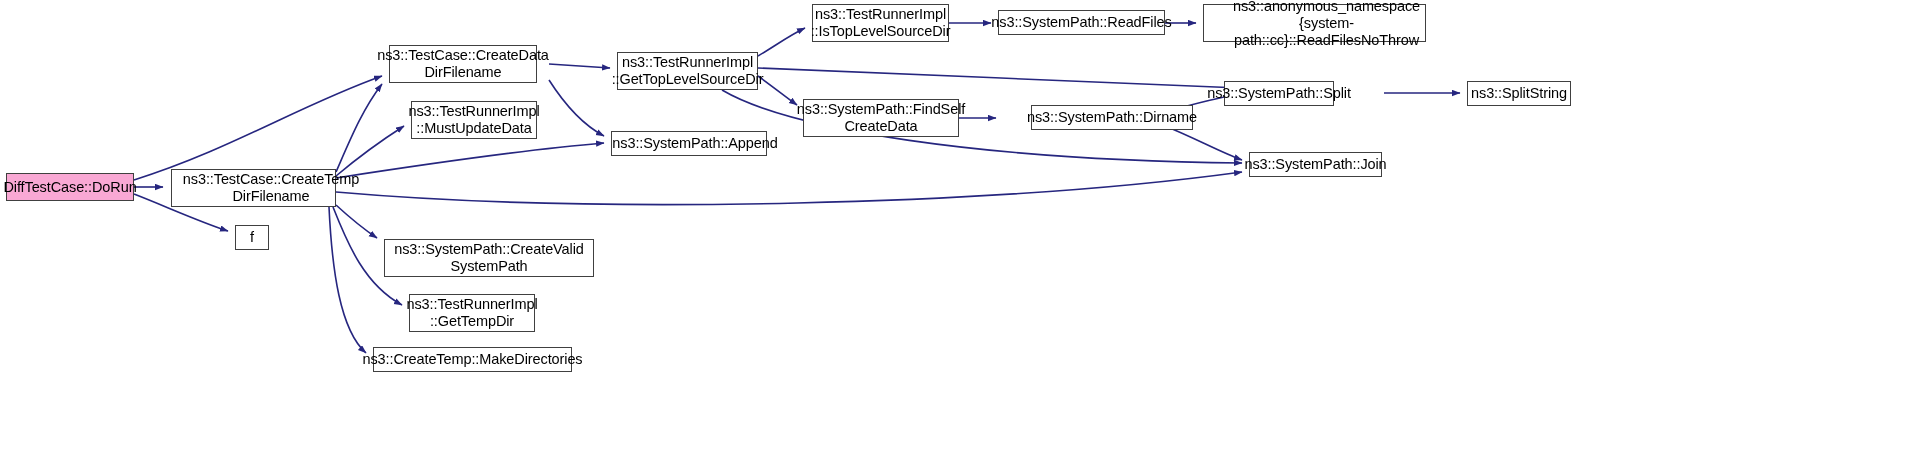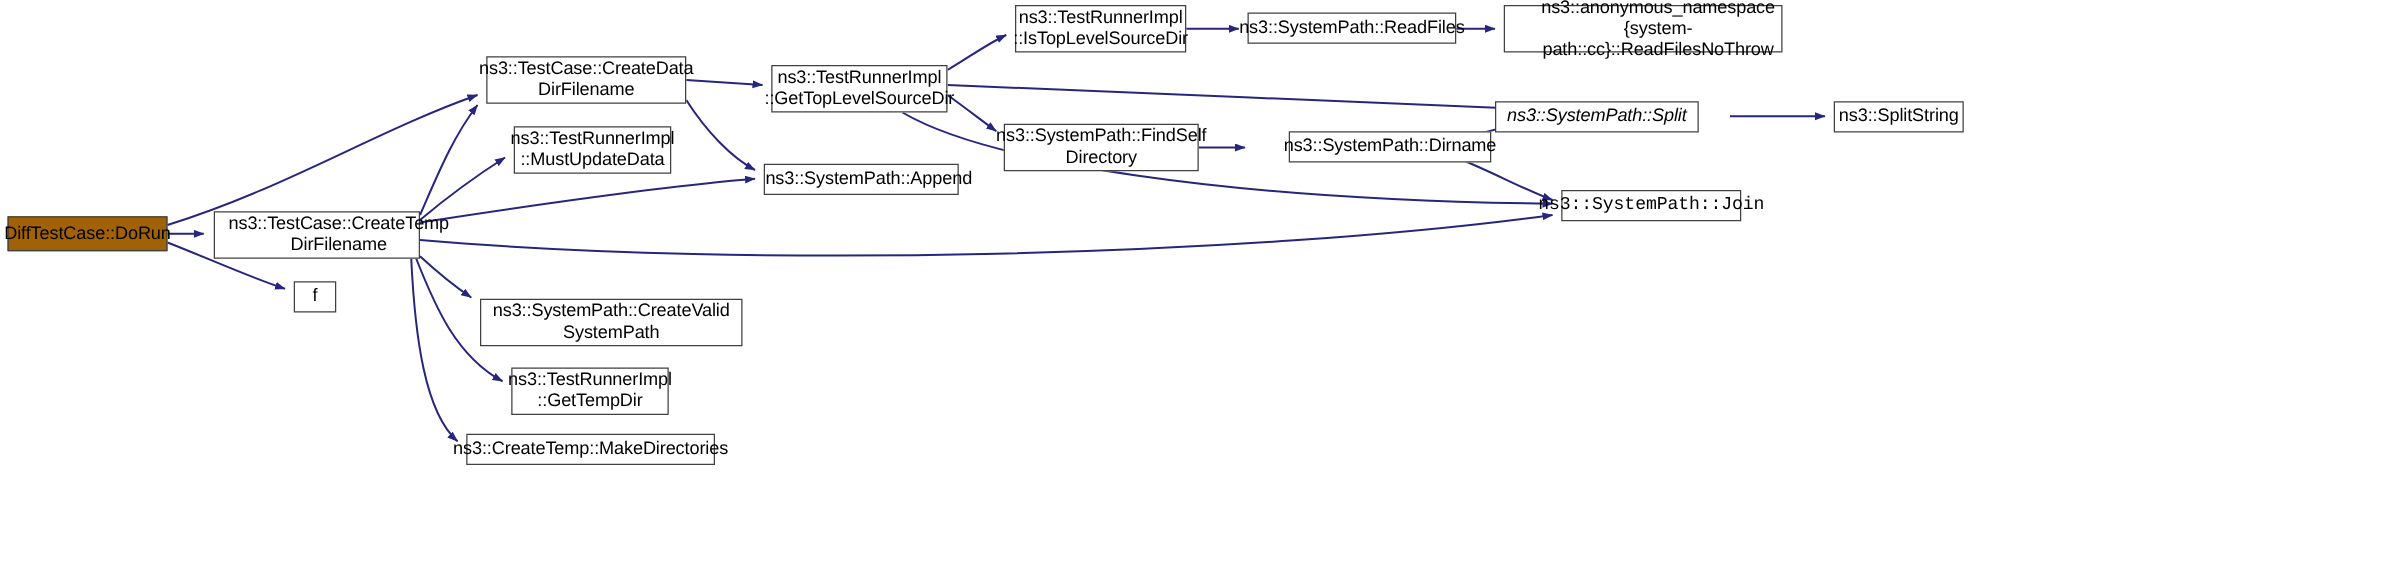--- a/index.html
+++ b/index.html
@@ -35,21 +35,21 @@
     line-height: 17px;
     display: flex;
     align-items: center;
     justify-content: center;
     text-align: center;
     white-space: pre-line;
     letter-spacing: -0.1px;
     z-index: 2;
   }
   .node.root {
-    background: #a16207;
+    background: #f9a8d4;
     border-color: #404040;
   }
 </style>
 </head>
 <body>
 
 <div id="graph">
   <svg id="edges" viewBox="0 0 1912 457">
     <defs>
       <marker id="arrow" markerWidth="9" markerHeight="9" refX="8" refY="3.2" orient="auto" markerUnits="userSpaceOnUse">
@@ -79,37 +79,37 @@
         <path d="M 1165,112 C 1190,105 1215,98 1240,94" marker-end="url(#arrow)"></path>
         <path d="M 1165,126 C 1195,138 1220,152 1242,160" marker-end="url(#arrow)"></path>
         <path d="M 1384,93 L 1460,93" marker-end="url(#arrow)"></path>
       </g>
   </svg>
   <div id="node-layer">
       <div class="node root" style="left: 6px; top: 173px; width: 128px; height: 28px;">DiffTestCase::DoRun</div>
       <div class="node" style="left: 171px; top: 169px; width: 165px; height: 38px; padding-left: 35px;">ns3::TestCase::CreateTemp
 DirFilename</div>
       <div class="node" style="left: 235px; top: 225px; width: 34px; height: 25px;">f</div>
-      <div class="node" style="left: 389px; top: 45px; width: 160px; height: 38px;">ns3::TestCase::CreateData
+      <div class="node" style="left: 389px; top: 45px; width: 148px; height: 38px;">ns3::TestCase::CreateData
 DirFilename</div>
       <div class="node" style="left: 411px; top: 101px; width: 126px; height: 38px;">ns3::TestRunnerImpl
 ::MustUpdateData</div>
       <div class="node" style="left: 611px; top: 131px; width: 156px; height: 25px; padding-left: 12px;">ns3::SystemPath::Append</div>
       <div class="node" style="left: 384px; top: 239px; width: 210px; height: 38px;">ns3::SystemPath::CreateValid
 SystemPath</div>
       <div class="node" style="left: 409px; top: 294px; width: 126px; height: 38px;">ns3::TestRunnerImpl
 ::GetTempDir</div>
       <div class="node" style="left: 373px; top: 347px; width: 199px; height: 25px;">ns3::CreateTemp::MakeDirectories</div>
       <div class="node" style="left: 617px; top: 52px; width: 141px; height: 38px;">ns3::TestRunnerImpl
 ::GetTopLevelSourceDir</div>
       <div class="node" style="left: 812px; top: 4px; width: 137px; height: 38px;">ns3::TestRunnerImpl
 ::IsTopLevelSourceDir</div>
       <div class="node" style="left: 998px; top: 10px; width: 167px; height: 25px;">ns3::SystemPath::ReadFiles</div>
       <div class="node" style="left: 1203px; top: 4px; width: 223px; height: 38px; padding-left: 24px;">ns3::anonymous_namespace
 {system-path::cc}::ReadFilesNoThrow</div>
       <div class="node" style="left: 803px; top: 99px; width: 156px; height: 38px;">ns3::SystemPath::FindSelf
-Directory</div>
+CreateData</div>
       <div class="node" style="left: 1003px; top: 105px; width: 162px; height: 25px; margin-left: 28px;">ns3::SystemPath::Dirname</div>
-      <div class="node" style="left: 1196px; top: 81px; width: 163px; height: 25px; font-style: italic;">ns3::SystemPath::Split</div>
+      <div class="node" style="left: 1224px; top: 81px; width: 110px; height: 25px;">ns3::SystemPath::Split</div>
       <div class="node" style="left: 1467px; top: 81px; width: 104px; height: 25px; text-align: right;">ns3::SplitString</div>
-      <div class="node" style="left: 1249px; top: 152px; width: 144px; height: 25px; font-family: Liberation Mono, monospace;">ns3::SystemPath::Join</div>
+      <div class="node" style="left: 1249px; top: 152px; width: 133px; height: 25px;">ns3::SystemPath::Join</div>
     </div>
 </div>
 
 </body></html>

